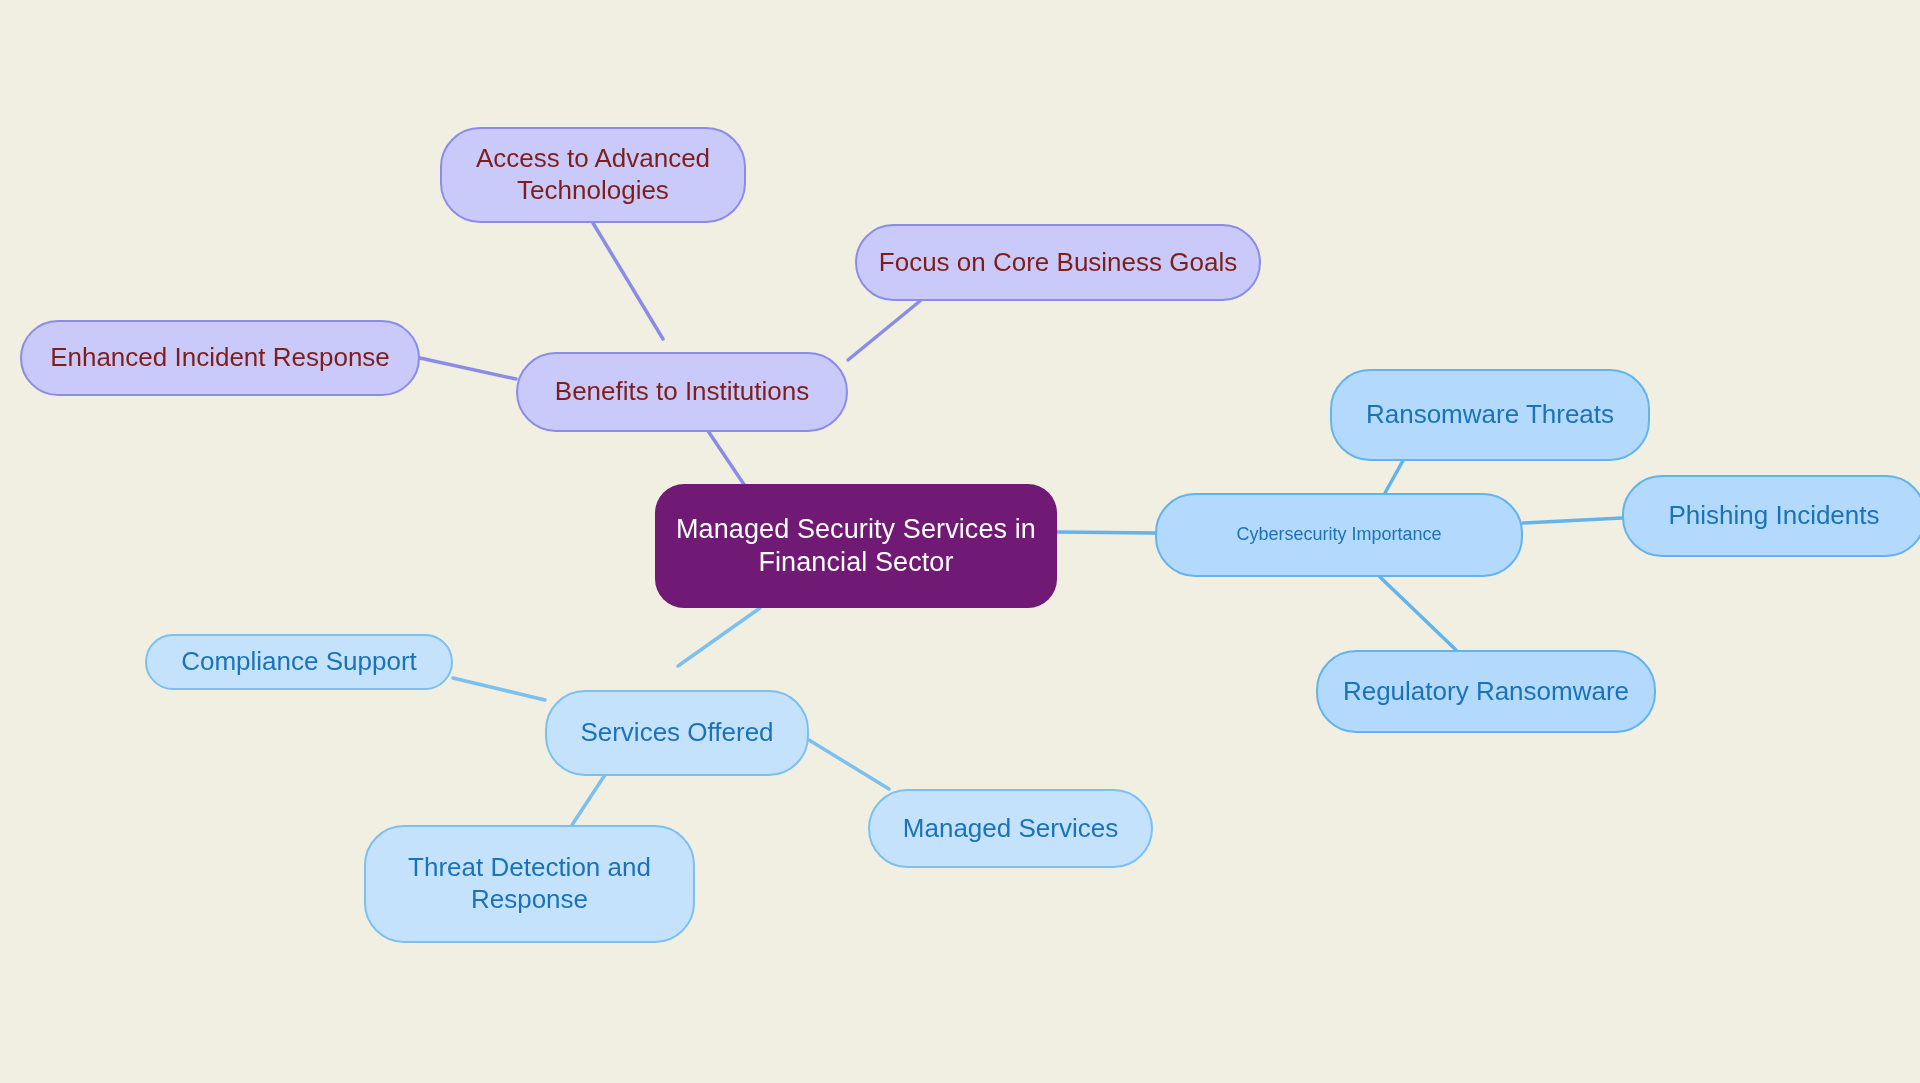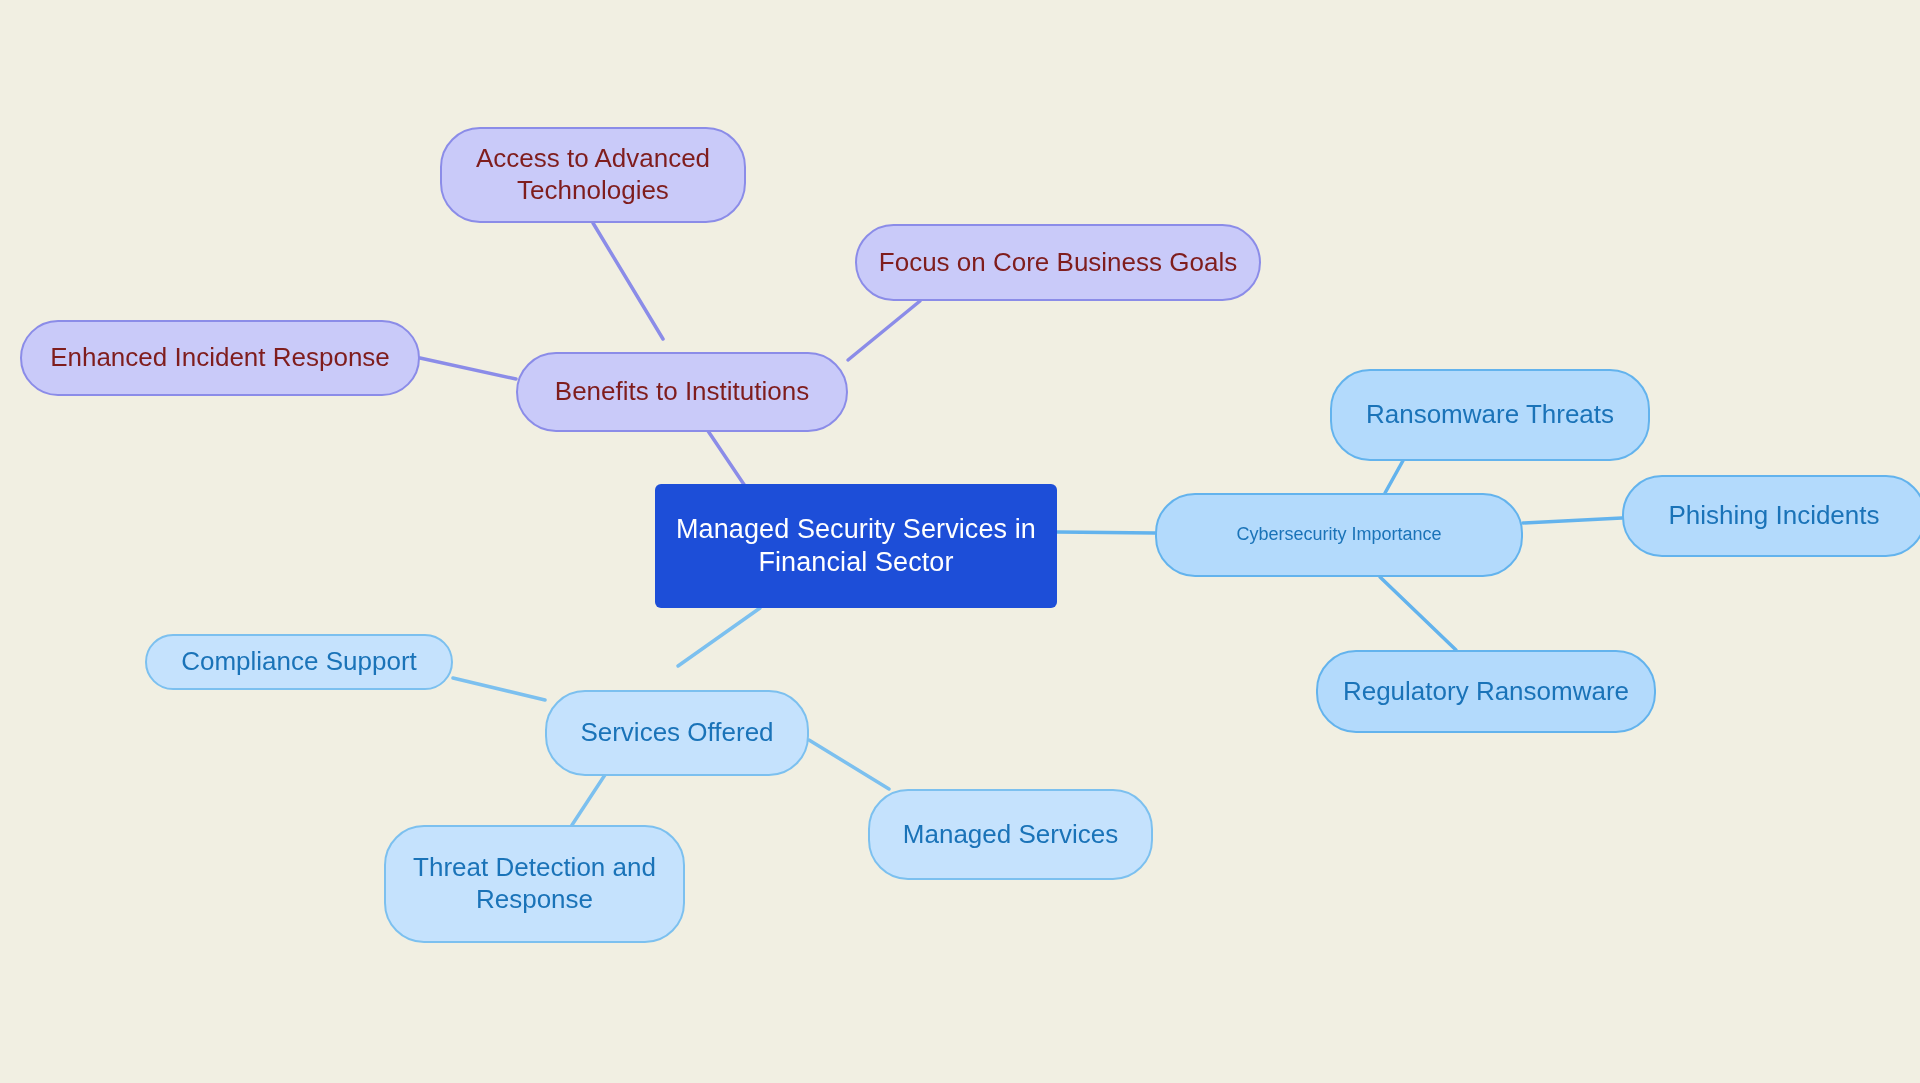--- a/index.html
+++ b/index.html
@@ -31,24 +31,24 @@
     display: flex;
     align-items: center;
     justify-content: center;
     text-align: center;
     border-radius: 40px;
     line-height: 1.22;
     padding: 6px 18px;
     white-space: pre-line;
   }
   .node-root {
-    background: #1d4ed8;
+    background: #701a75;
     color: #ffffff;
     border: none;
-    border-radius: 6px;
+    border-radius: 29px;
     font-size: 27px;
     letter-spacing: 0.1px;
   }
   .node-purple {
     background: #c9caf9;
     border: 2px solid #8b8ce8;
     color: #7f1d1d;
     font-size: 26px;
   }
   .node-blue-mid {
@@ -94,17 +94,17 @@
       <div class="node node-purple" style="left: 440px; top: 127px; width: 306px; height: 96px;">Access to Advanced
 Technologies</div>
       <div class="node node-purple" style="left: 855px; top: 224px; width: 406px; height: 77px; text-align: center;">Focus on Core Business Goals</div>
       <div class="node node-purple" style="left: 20px; top: 320px; width: 400px; height: 76px;">Enhanced Incident Response</div>
       <div class="node node-blue-mid" style="left: 1155px; top: 493px; width: 368px; height: 84px;">Cybersecurity Importance</div>
       <div class="node node-blue-leaf-strong" style="left: 1330px; top: 332px; width: 320px; height: 92px; margin-top: 37px;">Ransomware Threats</div>
       <div class="node node-blue-leaf-strong" style="left: 1622px; top: 475px; width: 304px; height: 82px;">Phishing Incidents</div>
       <div class="node node-blue-leaf-strong" style="left: 1316px; top: 650px; width: 340px; height: 83px;">Regulatory Ransomware</div>
       <div class="node node-blue-leaf" style="left: 545px; top: 666px; width: 264px; height: 86px; margin-top: 24px;">Services Offered</div>
       <div class="node node-blue-leaf" style="left: 145px; top: 634px; width: 308px; height: 56px;">Compliance Support</div>
-      <div class="node node-blue-leaf" style="left: 384px; top: 825px; width: 301px; height: 118px;">Threat Detection and
+      <div class="node node-blue-leaf" style="left: 364px; top: 825px; width: 331px; height: 118px;">Threat Detection and
 Response</div>
-      <div class="node node-blue-leaf" style="left: 868px; top: 789px; width: 285px; height: 91px;">Managed Services</div>
+      <div class="node node-blue-leaf" style="left: 868px; top: 789px; width: 285px; height: 79px;">Managed Services</div>
     </div>
 </div>
 
 </body></html>

